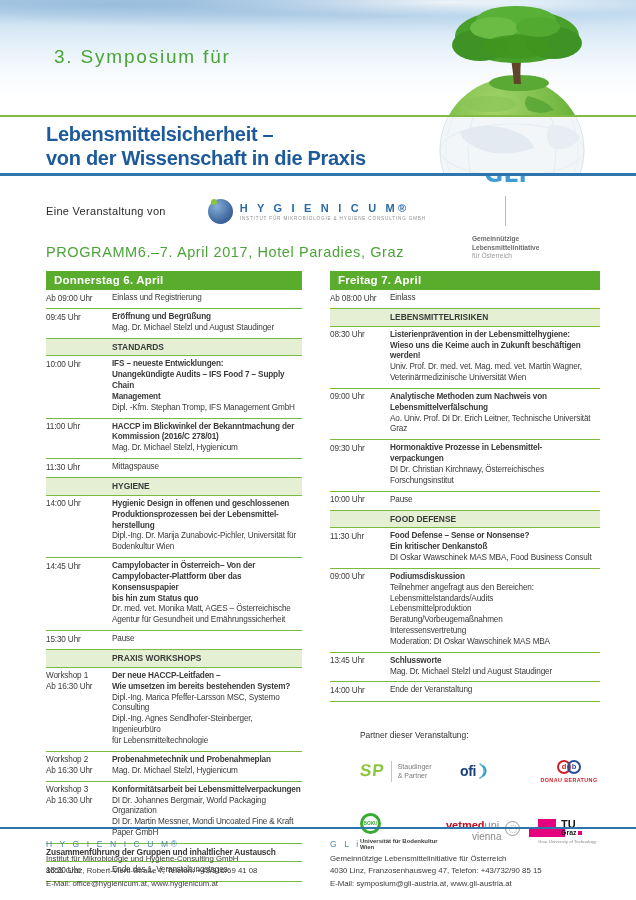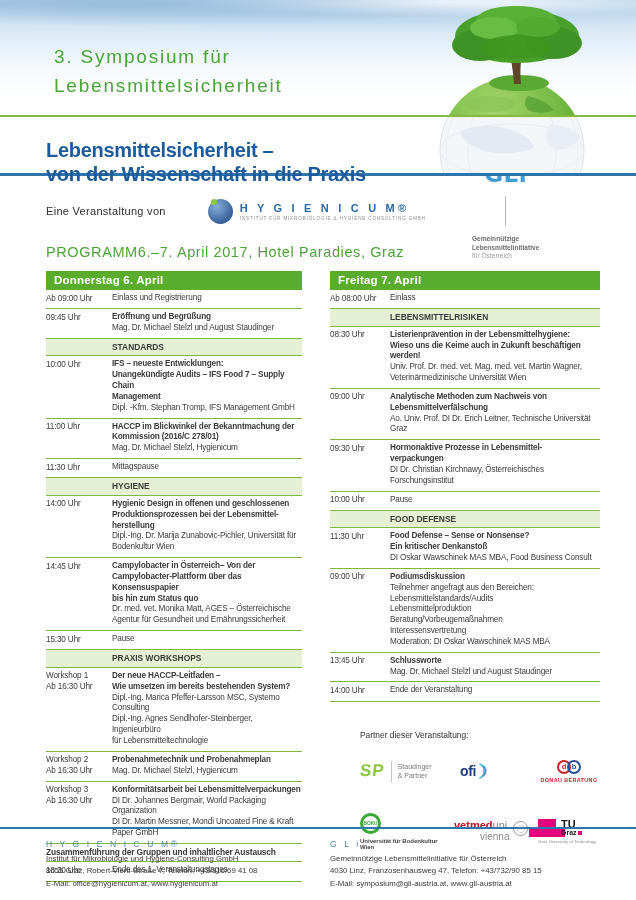--- a/index.html
+++ b/index.html
@@ -21,21 +21,21 @@
   }
   .globe-art { position:absolute; top:0; right:0; width:216px; height:176px; }
   .pre-title {
     position:absolute; top:42px; left:54px; z-index:4;
     font-size:19px; line-height:1.55; letter-spacing:1.8px; color:#4ba437;
   }
   .green-rule { position:absolute; top:115px; left:0; width:100%; height:2px; background:#83ba44; z-index:6; }
   .blue-rule  { position:absolute; top:173px; left:0; width:100%; height:2.5px; background:#2e74ad; z-index:6; }
   .main-title {
     position:absolute; top:122px; left:46px; z-index:7;
-    font-size:20px; font-weight:bold; line-height:1.2; letter-spacing:-0.3px; color:#1c5a9b;margin-top:16px;
+    font-size:20px; font-weight:bold; line-height:1.2; letter-spacing:-0.3px; color:#1c5a9b;
   }
   
   .org-row { display:flex; align-items:center; padding:16px 36px 0 46px; height:52px; }
   .org-label { font-size:11px; color:#2b2b2a; letter-spacing:0.3px; }
   .logo-hyg { display:flex; align-items:center; gap:7px; margin-left:42px; }
   .hyg-sphere {
     width:25px; height:25px; border-radius:50%; position:relative; flex:none;
     background:radial-gradient(circle at 35% 30%, #86aed9, #41699f 62%, #2c4f86);
   }
   .hyg-sphere::after {
@@ -95,21 +95,21 @@
   .db-circles { display:flex; }
   .db-c { width:14px; height:14px; border-radius:50%; display:flex; align-items:center; justify-content:center;
           font-size:7.5px; font-weight:bold; }
   .db-d { border:2.5px solid #cc2229; color:#cc2229; }
   .db-b { border:2.5px solid #27509b; color:#27509b; margin-left:-4px; }
   .donau-text { font-size:5.4px; font-weight:bold; color:#cc2229; letter-spacing:0.4px; margin-top:3px; }
   .boku-ring { width:21px; height:21px; border-radius:50%; border:3px solid #3aaa35;
                display:flex; align-items:center; justify-content:center;
                font-size:4.8px; font-weight:bold; color:#3aaa35; }
   .boku-cap { font-size:6px; font-weight:bold; color:#3d3d3c; margin-top:4px; }
-  .vet-wrap { margin-left:8px; }
+  .vet-wrap { margin-left:0; }
   .vet-row { display:flex; align-items:flex-start; gap:4px; }
   .vet-l1 { font-size:11px; font-weight:bold; color:#c30d1e; line-height:1; }
   .vet-l1b { font-size:11px; color:#8a8a8a; font-weight:normal; }
   .vet-l2 { font-size:10px; color:#8a8a8a; line-height:1; margin-top:1px; margin-left:26px; }
   .vet-seal { width:15px; height:15px; border-radius:50%; border:1.2px solid #9a9a9a; position:relative; flex:none; margin-top:1px; }
   .vet-seal::after { content:""; position:absolute; inset:2.5px; border-radius:50%; border:0.8px dotted #aaa; }
   .tu-wrap { margin-left:6px; }
   .tu-row { display:flex; align-items:center; gap:4px; }
   .tu-blocks { width:9px; height:9px; background:#e5007d; margin-right:10px;
                box-shadow:9px 0 0 #e5007d, -9px 9px 0 #e5007d, 0 9px 0 #e5007d, 9px 9px 0 #e5007d, 18px 9px 0 #e5007d; margin-bottom:9px; }
@@ -175,21 +175,20 @@
         <ellipse cx="134" cy="43" rx="28" ry="16" fill="#3f9224"></ellipse>
         <ellipse cx="96" cy="20" rx="40" ry="14" fill="#58b037"></ellipse>
         <ellipse cx="74" cy="28" rx="24" ry="11" fill="#6abc45"></ellipse>
         <ellipse cx="118" cy="27" rx="22" ry="10" fill="#52aa31"></ellipse>
         <ellipse cx="96" cy="47" rx="34" ry="12" fill="#41951f" opacity="0.85"></ellipse>
       </g>
     </svg>
 
     <div class="pre-title">
       <div>3. Symposium für</div>
-      <div>Lebensmittelsicherheit</div>
     </div>
 
     <div class="green-rule"></div>
     <div class="main-title">
       <div>Lebensmittelsicherheit –</div>
       <div>von der Wissenschaft in die Praxis</div>
     </div>
     <div class="blue-rule"></div>
   </div>
 

